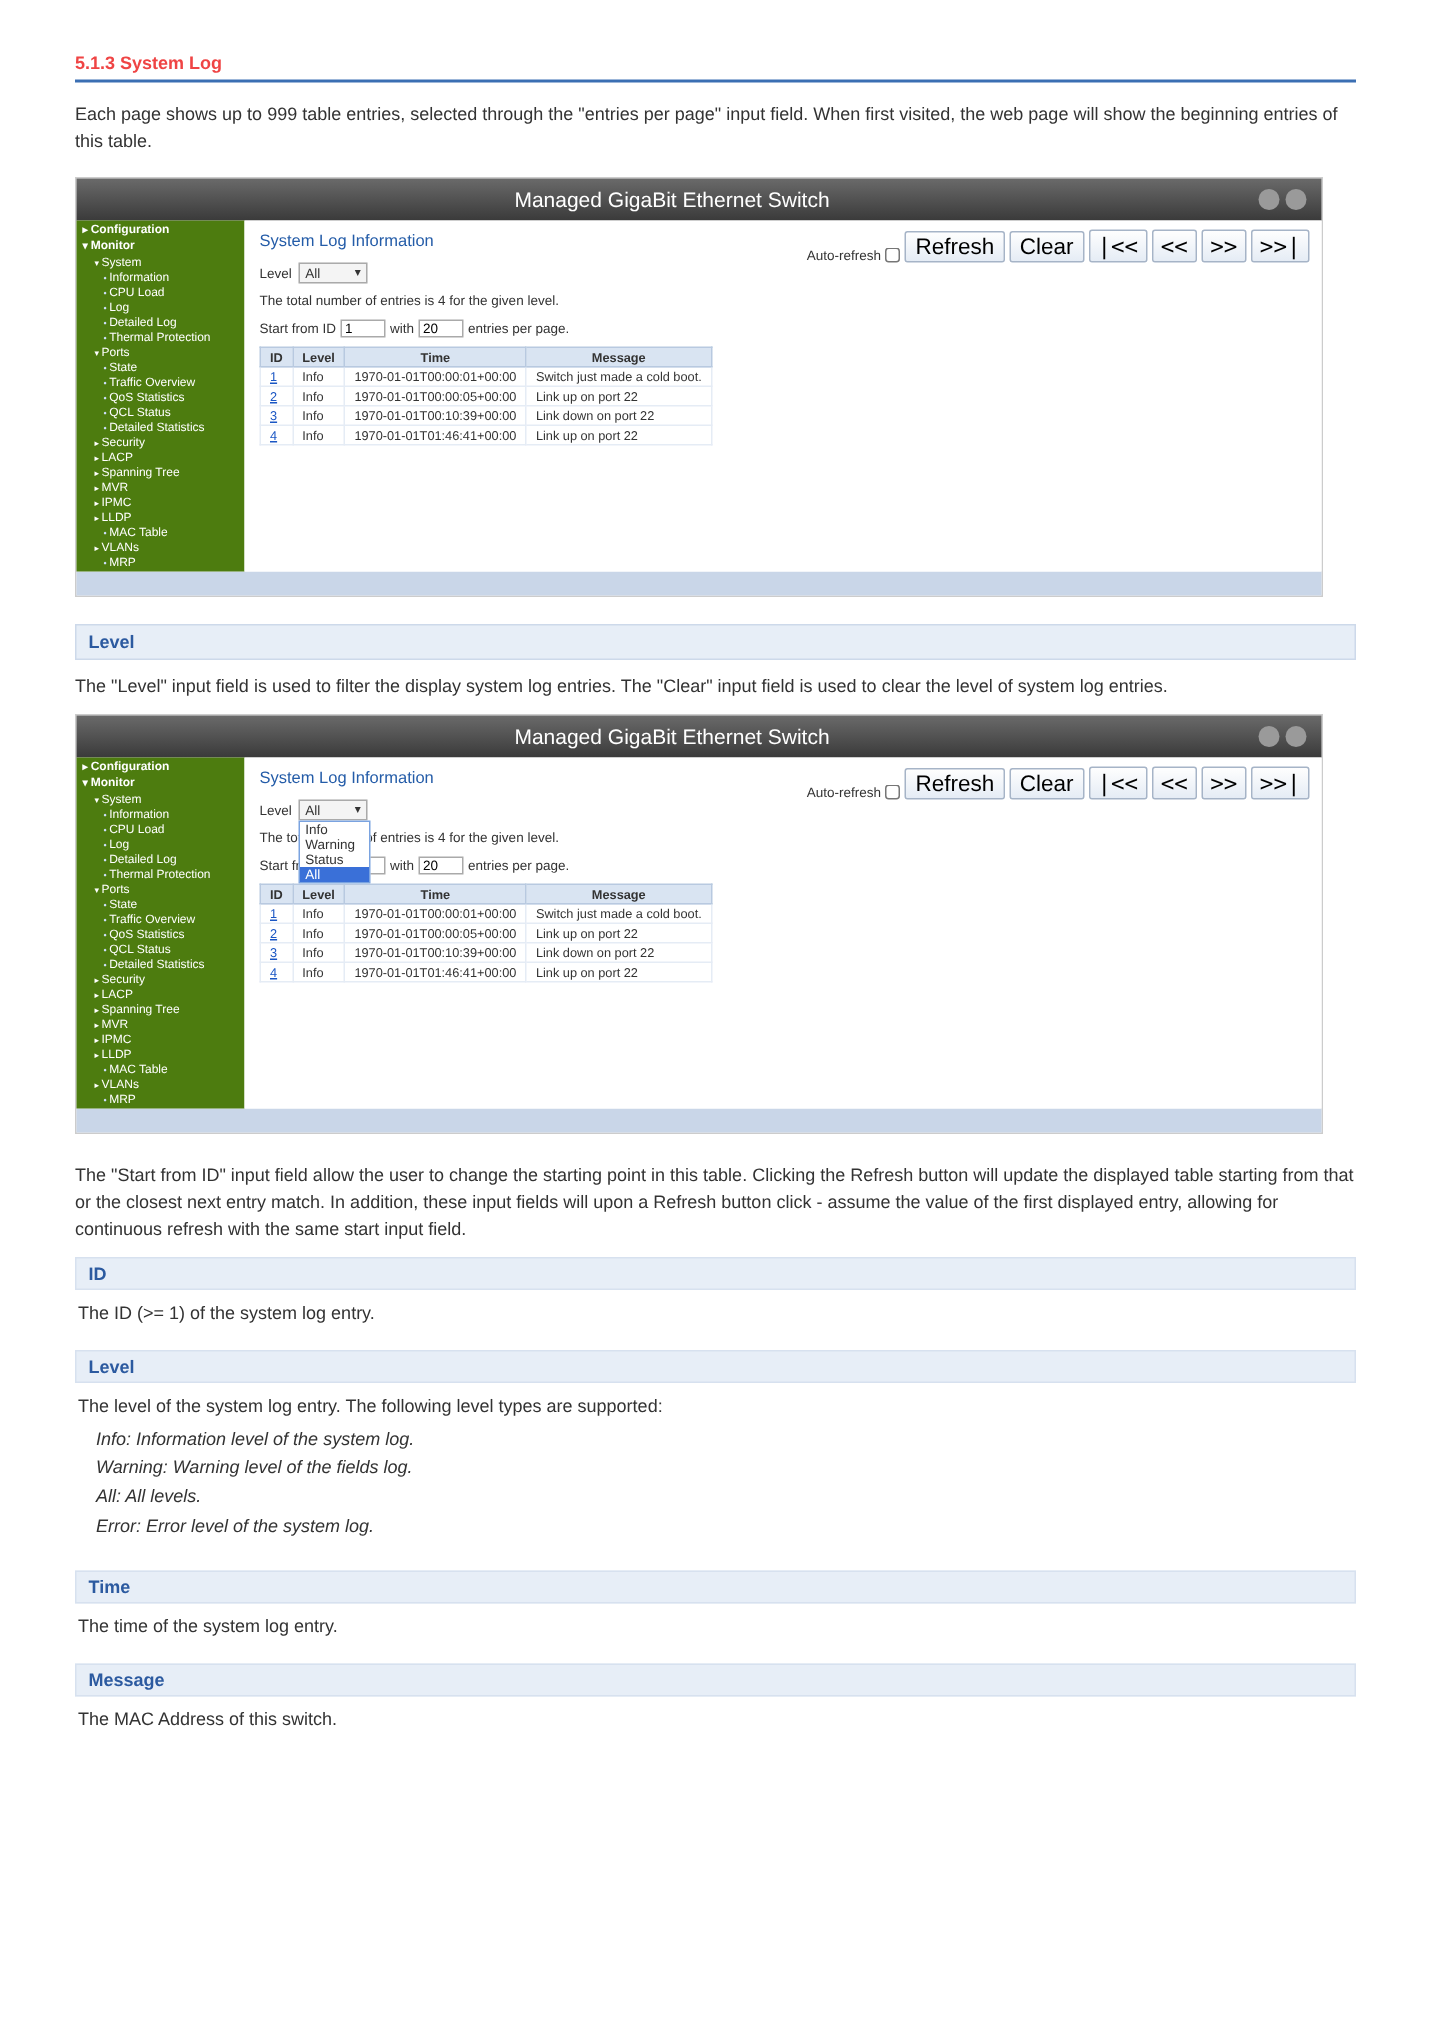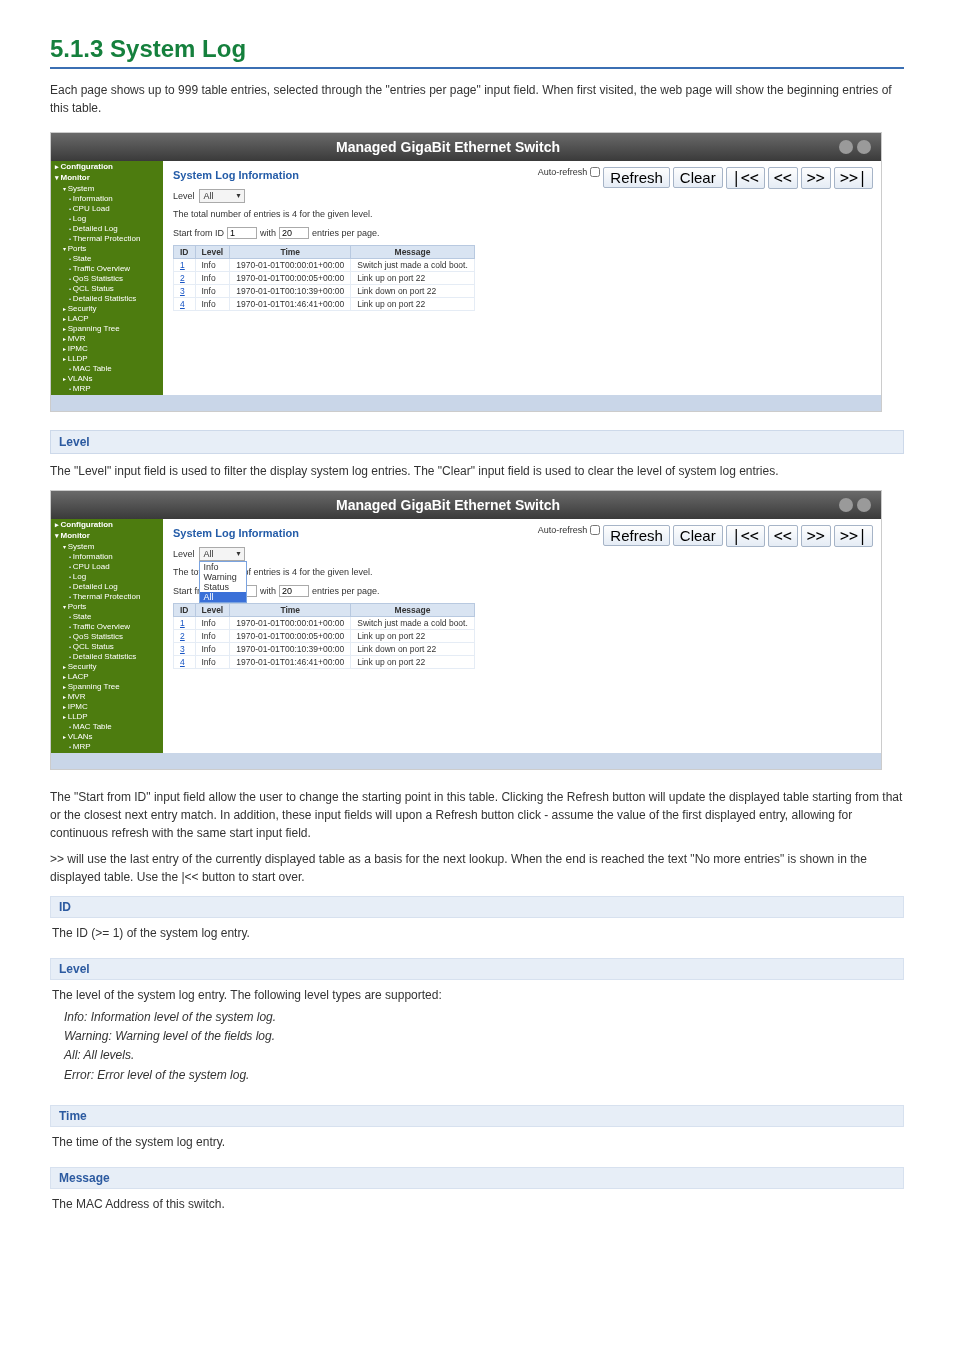--- a/index.html
+++ b/index.html
@@ -1,53 +1,53 @@
 <!DOCTYPE html>
 <html><head>
 <meta charset="utf-8">
 <style>
   * { box-sizing: border-box; margin: 0; padding: 0; }
   body { font-family: Arial, sans-serif; font-size: 13px; color: #333; background: #fff; width: 954px; }
   .page { padding: 35px 50px; }
-  h2.section-num { font-size: 24px; font-weight: bold; color: #15803d; margin-bottom: 4px; }
+  h2.section-num { font-size: 12px; font-weight: bold; color: #ef4444; margin-bottom: 4px; }
   .section-underline { height: 2px; background: #3b6fb3; margin-bottom: 12px; }
   p { font-size: 12px; margin: 8px 0; line-height: 1.5; }
   p.intro { margin-bottom: 15px; }
   .app-frame { width: 832px; border: 1px solid #ccc; margin: 10px 0 18px 0; }
-  .title-bar { background: linear-gradient(#6a6a6a,#3a3a3a); color: #fff; font-weight: bold; font-size: 14px; padding: 6px 10px; display: flex; align-items: center; }
+  .title-bar { background: linear-gradient(#6a6a6a,#3a3a3a); color: #fff; font-weight: normal; font-size: 14px; padding: 6px 10px; display: flex; align-items: center; }
   .title-bar .title-text { flex: 1; text-align: center; }
   .title-bar .tb-icon { width: 14px; height: 14px; border-radius: 50%; background: #9a9a9a; margin-left: 4px; }
   .app-body { display: flex; height: 234px; position: relative; }
   .sidebar { width: 112px; background: #4d7c0f; color: #fff; font-size: 8px; padding: 0 4px; overflow: hidden; }
   .sidebar .nav-top { font-weight: bold; padding: 1px 0; cursor: pointer; }
   .sidebar .nav-top.exp::before { content: "▸ "; font-size: 7px; }
   .sidebar .nav-top.open::before { content: "▾ "; font-size: 7px; }
   .sidebar .sub1 { padding: 0.5px 0 0.5px 8px; cursor: pointer; }
   .sidebar .sub1::before { content: "▾ "; font-size: 6px; }
   .sidebar .sub1.closed::before { content: "▸ "; font-size: 6px; }
   .sidebar .sub2 { padding: 0.5px 0 0.5px 14px; cursor: pointer; }
   .sidebar .sub2::before { content: "• "; font-size: 6px; color: #cfe0ff; }
   .content { flex: 1; background: #fff; padding: 8px 10px; font-size: 9px; position: relative; }
-  .content h3 { font-size: 11px; font-weight: bold; color: #245ca8; margin-bottom: 8px; }
+  .content h3 { font-size: 11px; font-weight: normal; color: #245ca8; margin-bottom: 8px; }
   .ctrl-row { display: flex; align-items: center; gap: 4px; margin-bottom: 6px; }
   .ctrl-row label { font-size: 9px; }
   .level-select { position: relative; display: inline-block; }
   .level-select .sel-box { border: 1px solid #aaa; padding: 1px 14px 1px 4px; font-size: 9px; background: #f4f4f4; cursor: pointer; width: 46px; position: relative; }
   .level-select .sel-box::after { content: "▾"; position: absolute; right: 3px; top: 1px; font-size: 8px; color: #333; }
   .level-select .opts { position: absolute; top: 14px; left: 0; border: 1px solid #7aa3e0; background: #fff; font-size: 9px; z-index: 5; width: 48px; }
   .level-select .opts div { padding: 0 4px; cursor: pointer; }
   .level-select .opts div.hover { background: #3a70d8; color: #fff; }
   .summary-line { font-size: 9px; margin: 4px 0 8px 0; }
   .range-row { font-size: 9px; margin-bottom: 6px; display: flex; align-items: center; gap: 3px; }
   .range-row input { width: 30px; font-size: 9px; padding: 0 2px; border: 1px solid #aaa; }
   table.logtbl { border-collapse: collapse; font-size: 8.5px; }
   table.logtbl th { background: #d9e4f2; border: 1px solid #b8c9e0; padding: 1px 6px; font-weight: bold; }
   table.logtbl td { border: 1px solid #e5ecf5; padding: 1px 6px; }
   table.logtbl td.idcell a { color: #1a56c4; text-decoration: underline; }
-  .top-controls { position: absolute; top: 6px; right: 8px; display: flex; align-items: flex-start; gap: 3px; font-size: 9px; }
+  .top-controls { position: absolute; top: 6px; right: 8px; display: flex; align-items: flex-end; gap: 3px; font-size: 9px; }
   .top-controls label { font-size: 9px; }
   .top-controls input[type=checkbox] { width: 10px; height: 10px; }
   .btn { border: 1px solid #a6b4c7; background: linear-gradient(#fefefe,#e5ecf5); padding: 1px 6px; font-size: 15px; cursor: pointer; border-radius: 2px; }
   .btn.nav { padding: 1px 5px; font-family: monospace; }
   .footer-bar { height: 16px; background: #c9d6e8; }
   .lbl-box { background: #e7eef7; border: 1px solid #cdd9ea; padding: 4px 8px; font-size: 12px; font-weight: bold; color: #2c5aa0; margin: 18px 0 6px 0; }
   .def-block { margin: 10px 0; }
   .def-block .term { background: #e7eef7; padding: 3px 8px; font-weight: bold; font-size: 12px; color: #2c5aa0; border: 1px solid #d7e1ef; }
   .def-block .def { padding: 6px 2px; font-size: 12px; line-height: 1.5; }
   ul.levels { list-style: none; padding-left: 12px; margin: 4px 0; font-style: italic; }
@@ -269,21 +269,20 @@
                 <td>Link up on port 22</td>
               </tr>
           </tbody>
         </table>
       </div>
     </div>
     <div class="footer-bar"></div>
   </div>
 
   <p>The "Start from ID" input field allow the user to change the starting point in this table. Clicking the Refresh button will update the displayed table starting from that or the closest next entry match. In addition, these input fields will upon a Refresh button click - assume the value of the first displayed entry, allowing for continuous refresh with the same start input field.</p>
-  <p>&gt;&gt; will use the last entry of the currently displayed table as a basis for the next lookup. When the end is reached the text "No more entries" is shown in the displayed table. Use the |&lt;&lt; button to start over.</p>
 
   <div class="def-block">
     <div class="term">ID</div>
     <div class="def">The ID (&gt;= 1) of the system log entry.</div>
   </div>
 
   <div class="def-block">
     <div class="term">Level</div>
     <div class="def">
       <span>The level of the system log entry. The following level types are supported:</span>

